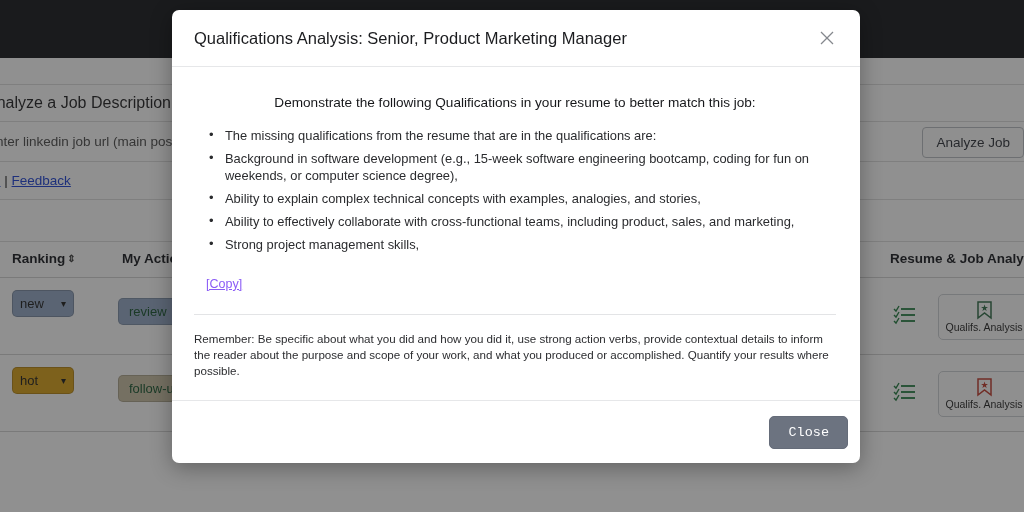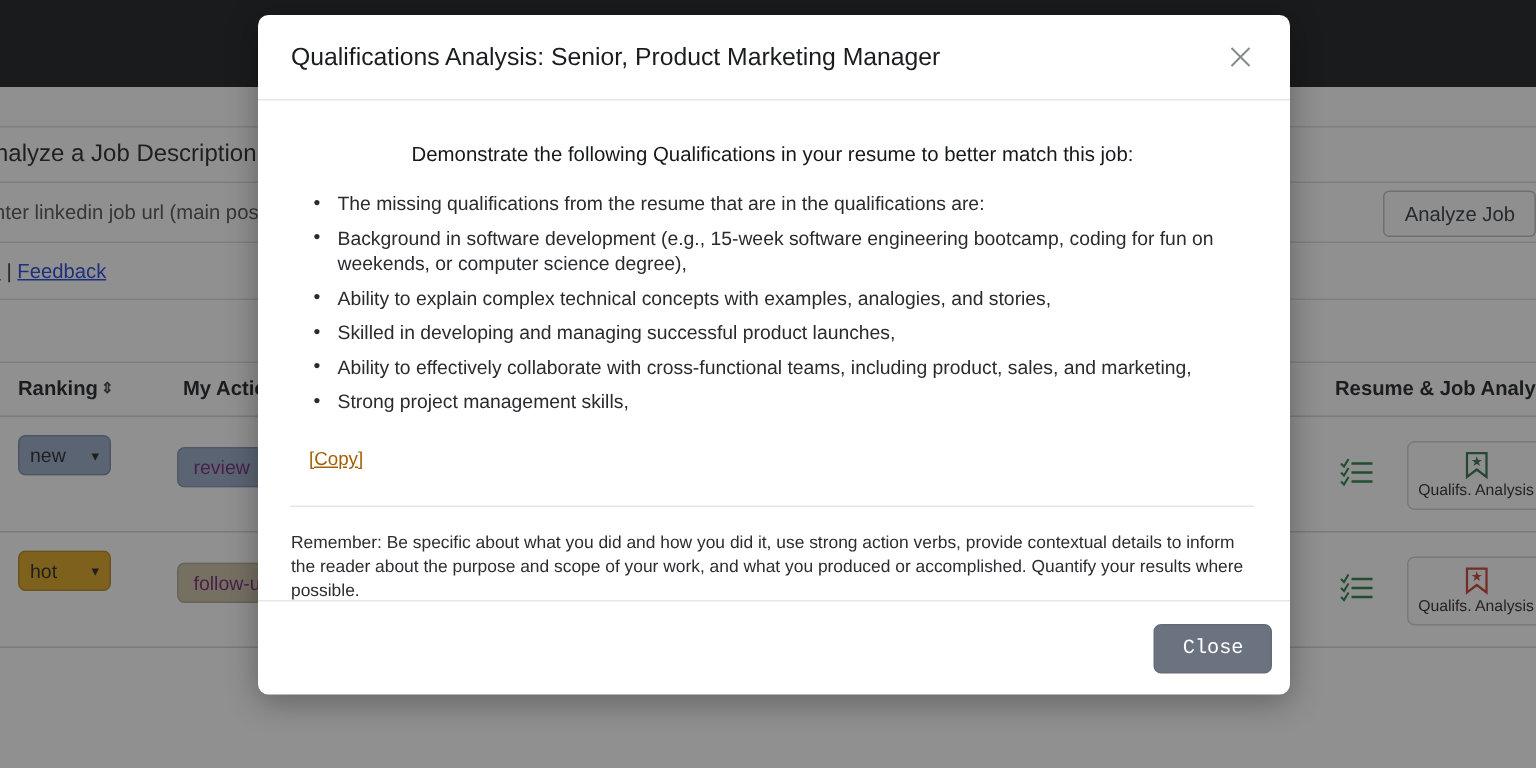--- a/index.html
+++ b/index.html
@@ -85,21 +85,21 @@
     padding: 0 7px; font-size: 13px; color: #1b1b1b;
     border: 1px solid rgba(0,0,0,0.18);
   }
   .pill-new { background: #93a7c4; }
   .pill-hot { background: #d9a017; }
   .caret-dn { font-size: 10px; }
 
   .act-btn {
     position: absolute; left: 118px; top: 20px; height: 27px;
     border-radius: 5px; display: flex; align-items: center;
-    padding: 0 10px; font-size: 13px; color: #701a75;
+    padding: 0 10px; font-size: 13px; color: #14532d;
     border: 1px solid rgba(0,0,0,0.15); white-space: nowrap;
   }
   .act-review   { background: #93a7c4; }
   .act-followup { background: #c9bfa3; }
 
   .check-icon { position: absolute; left: 893px; top: 27px; }
   .qual-box {
     position: absolute; left: 938px; top: 16px; height: 46px;
     border: 1px solid #cdd0d4; border-radius: 5px; background: #fcfcfc;
     display: flex; align-items: center; padding: 0 6px; gap: 8px;
@@ -140,21 +140,21 @@
   ul.quals li {
     position: relative; padding-left: 19px; margin-bottom: 6px;
     font-size: 12.9px; line-height: 17px; color: #2a2b2e;
   }
   ul.quals li::before {
     content: "\2022"; position: absolute; left: 3px; top: -1px;
     font-size: 13px; color: #2a2b2e;
   }
 
   .copy-wrap { margin: 21px 0 0 12px; }
-  .copy-link { font-size: 12.5px; color: #a16207; text-decoration: underline; cursor: pointer; }
+  .copy-link { font-size: 12.5px; color: #8b5cf6; text-decoration: underline; cursor: pointer; }
 
   .hr { margin: 22px 0 0 0; height: 1px; background: #e3e4e6; }
 
   .remember {
     margin-top: 16px; font-size: 11.6px; line-height: 16px; color: #2c2d30;
     max-width: 640px;
   }
 
   .modal-footer {
     flex: 0 0 63px; border-top: 1px solid #e6e7e9;
@@ -281,21 +281,20 @@
     </button>
   </div>
 
   <div class="modal-body">
     <div class="lead">Demonstrate the following Qualifications in your resume to better match this job:</div>
 
     <ul class="quals">
       <li>The missing qualifications from the resume that are in the qualifications are:</li>
       <li>Background in software development (e.g., 15-week software engineering bootcamp, coding for fun on weekends, or computer science degree),</li>
       <li>Ability to explain complex technical concepts with examples, analogies, and stories,</li>
-      <li>Skilled in developing and managing successful product launches,</li>
       <li>Ability to effectively collaborate with cross-functional teams, including product, sales, and marketing,</li>
       <li>Strong project management skills,</li>
     </ul>
 
     <div class="copy-wrap">
       <a class="copy-link" href="#">[Copy]</a>
     </div>
 
     <div class="hr"></div>
 

